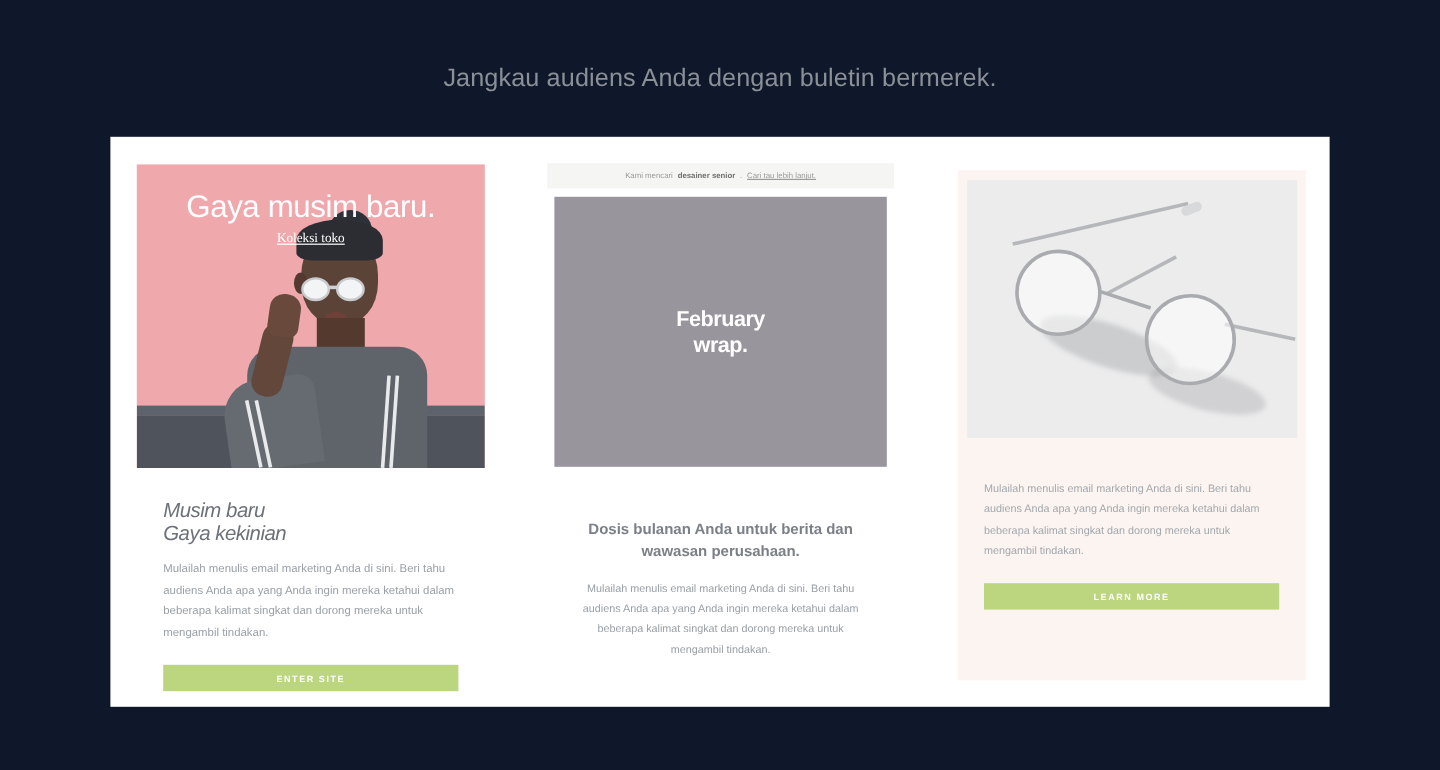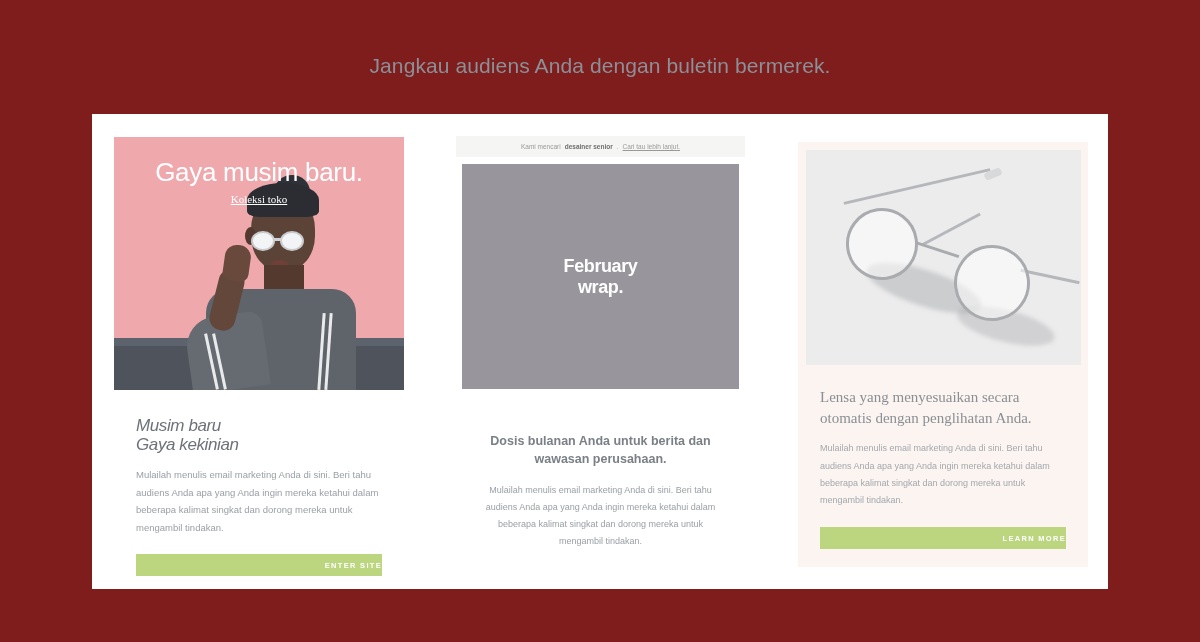--- a/index.html
+++ b/index.html
@@ -10,21 +10,21 @@
     height: 642px;
     background: #f4f5f7;
     font-family: "Liberation Sans", sans-serif;
     overflow: hidden;
   }
 
   .page {
     position: relative;
     width: 1200px;
     height: 642px;
-    background: #7f1d1d;
+    background: #0f172a;
   }
 
   
   .page-headline {
     position: absolute;
     top: 54px;
     left: 0;
     width: 1200px;
     text-align: center;
     font-size: 21px;
@@ -229,21 +229,21 @@
   .btn {
     display: block;
     width: 100%;
     margin-top: 18px;
     padding: 7px 0 6px 0;
     background: #bcd680;
     color: #ffffff;
     font-size: 7.5px;
     font-weight: bold;
     letter-spacing: 1.3px;
-    text-align: right;
+    text-align: center;
     border: none;
     cursor: pointer;
     font-family: "Liberation Sans", sans-serif;
   }
 
   
   .card2 {
     position: absolute;
     left: 364px;
     top: 22px;
@@ -483,21 +483,20 @@
         <div class="gl-temple1"></div>
         <div class="gl-temple2"></div>
         <div class="gl-temple3"></div>
         <div class="gl-tip"></div>
         <div class="gl-bridge"></div>
         <div class="gl-lens-l"></div>
         <div class="gl-lens-r"></div>
       </div>
 
       <div class="card3-body">
-        <div class="card3-title">Lensa yang menyesuaikan secara otomatis dengan penglihatan Anda.</div>
 
         <div class="card3-text">Mulailah menulis email marketing Anda di sini. Beri tahu audiens Anda apa yang Anda ingin mereka ketahui dalam beberapa kalimat singkat dan dorong mereka untuk mengambil tindakan.</div>
 
         <button class="btn">LEARN MORE</button>
       </div>
     </div>
 
   </div>
 </div>
 

